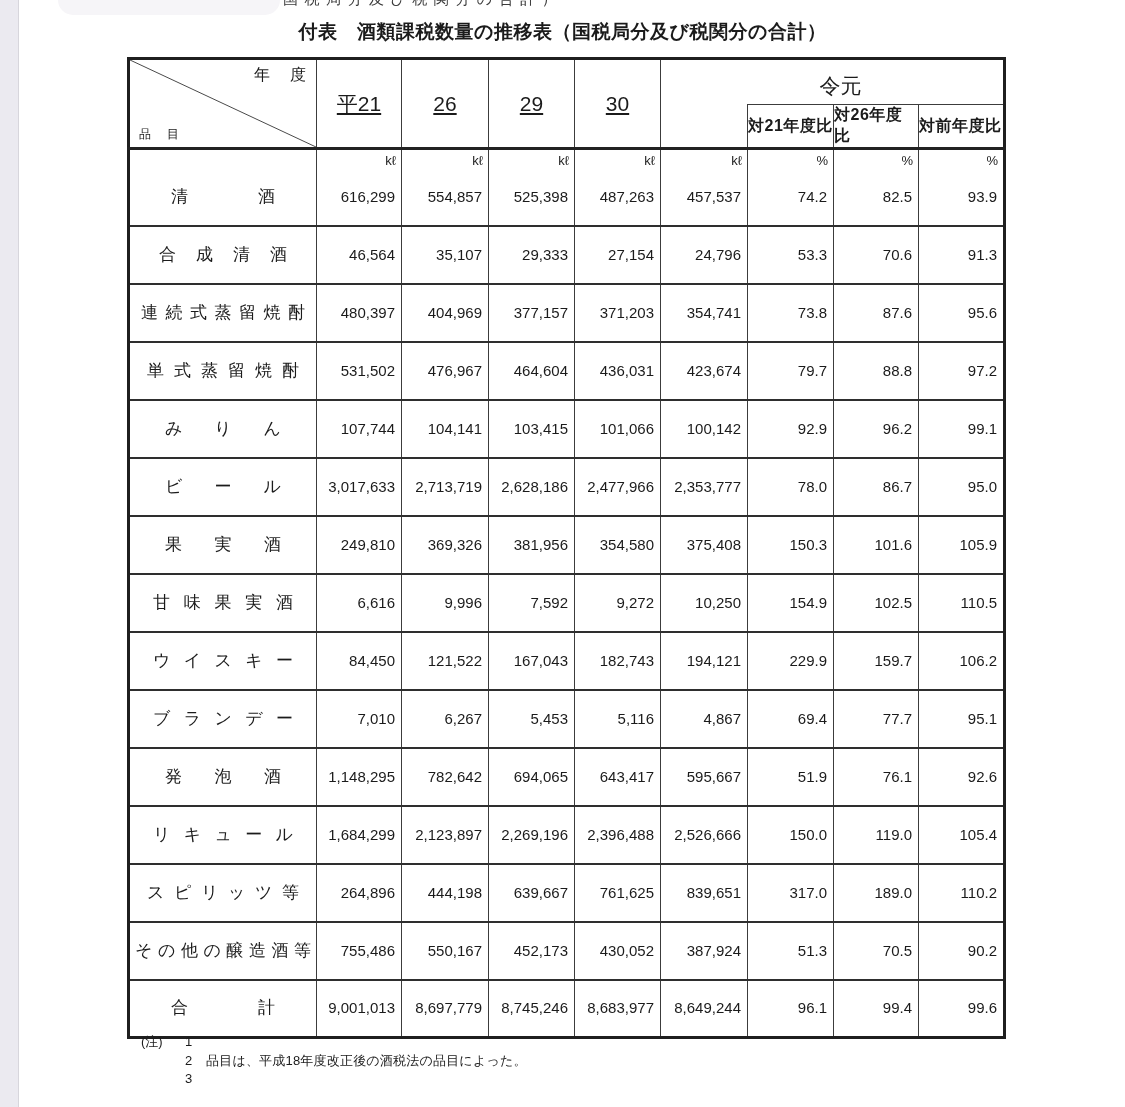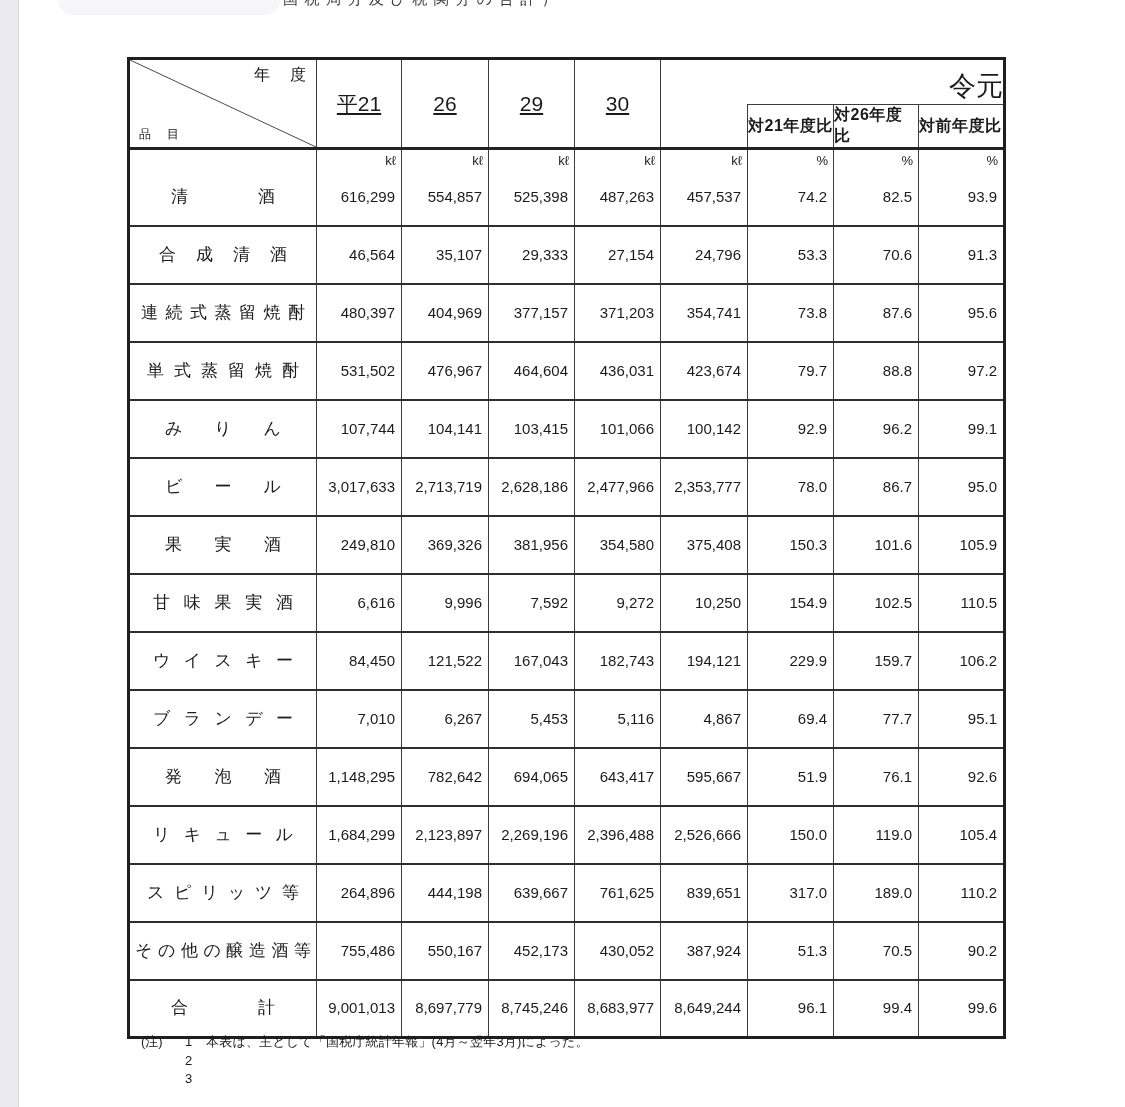--- a/index.html
+++ b/index.html
@@ -44,22 +44,22 @@
     border:3px solid #1f1f1f;
   }
   th, td { border:1px solid #3c3c3c; font-weight:normal; }
 
   
   tr.h1 { height:46px; }
   tr.h2 { height:26px; }
   thead th { border-bottom:3px solid #222222; }
   th.year { font-size:21px; text-align:center; vertical-align:middle;text-decoration:underline; }
   th.reiwa {
-    border-bottom:none; text-align:right; vertical-align:middle;
-    font-size:27px; padding-left:17px; padding-top:8px;
+    border-bottom:none; text-align:center; vertical-align:middle;
+    font-size:21px; padding-left:17px; padding-top:8px;
   }
   th.spacer { border-top:none; }
   th.ratio { font-size:16px; text-align:left; vertical-align:middle; letter-spacing:0.5px;font-weight:bold; }
 
   th.diag { position:relative; }
   .diag-svg { position:absolute; inset:0; width:100%; height:100%; }
   .corner-top { position:absolute; top:5px; right:8px; font-size:16px; letter-spacing:2px; }
   .corner-bottom { position:absolute; bottom:4px; left:9px; font-size:12px; letter-spacing:2px; }
 
   
@@ -93,20 +93,21 @@
 
 <div class="page">
 
   <div class="edge-strip"></div>
   <div class="top-blob"></div>
 
   <div class="top-clip">
     <div class="frag">国税局分及び税関分の合計）</div>
   </div>
 
+  <h1 class="title">付表　酒類課税数量の推移表（国税局分及び税関分の合計）</h1>
 
   <div class="table-wrap">
     <table>
       <colgroup>
         <col style="width:188px">
           <col style="width:85px">
           <col style="width:87px">
         <col style="width:86px">
           <col style="width:86px">
           <col style="width:87px">
@@ -663,25 +664,25 @@
             </td>
   </tr>
         </tbody>
     </table>
   </div>
 
   <div class="notes">
     <div class="note-row">
       <span class="note-prefix">(注)</span>
       <span class="note-no">1</span>
-      <span class="note-text">本表は、主として「国税庁統計年報」(4月～翌年3月)によった。</span>
     </div>
     <div class="note-row">
       <span class="note-prefix"></span>
       <span class="note-no">2</span>
+      <span class="note-text">品目は、平成18年度改正後の酒税法の品目によった。</span>
     </div>
     <div class="note-row">
       <span class="note-prefix"></span>
       <span class="note-no">3</span>
     </div>
   </div>
 
 </div>
 
 </body></html>

